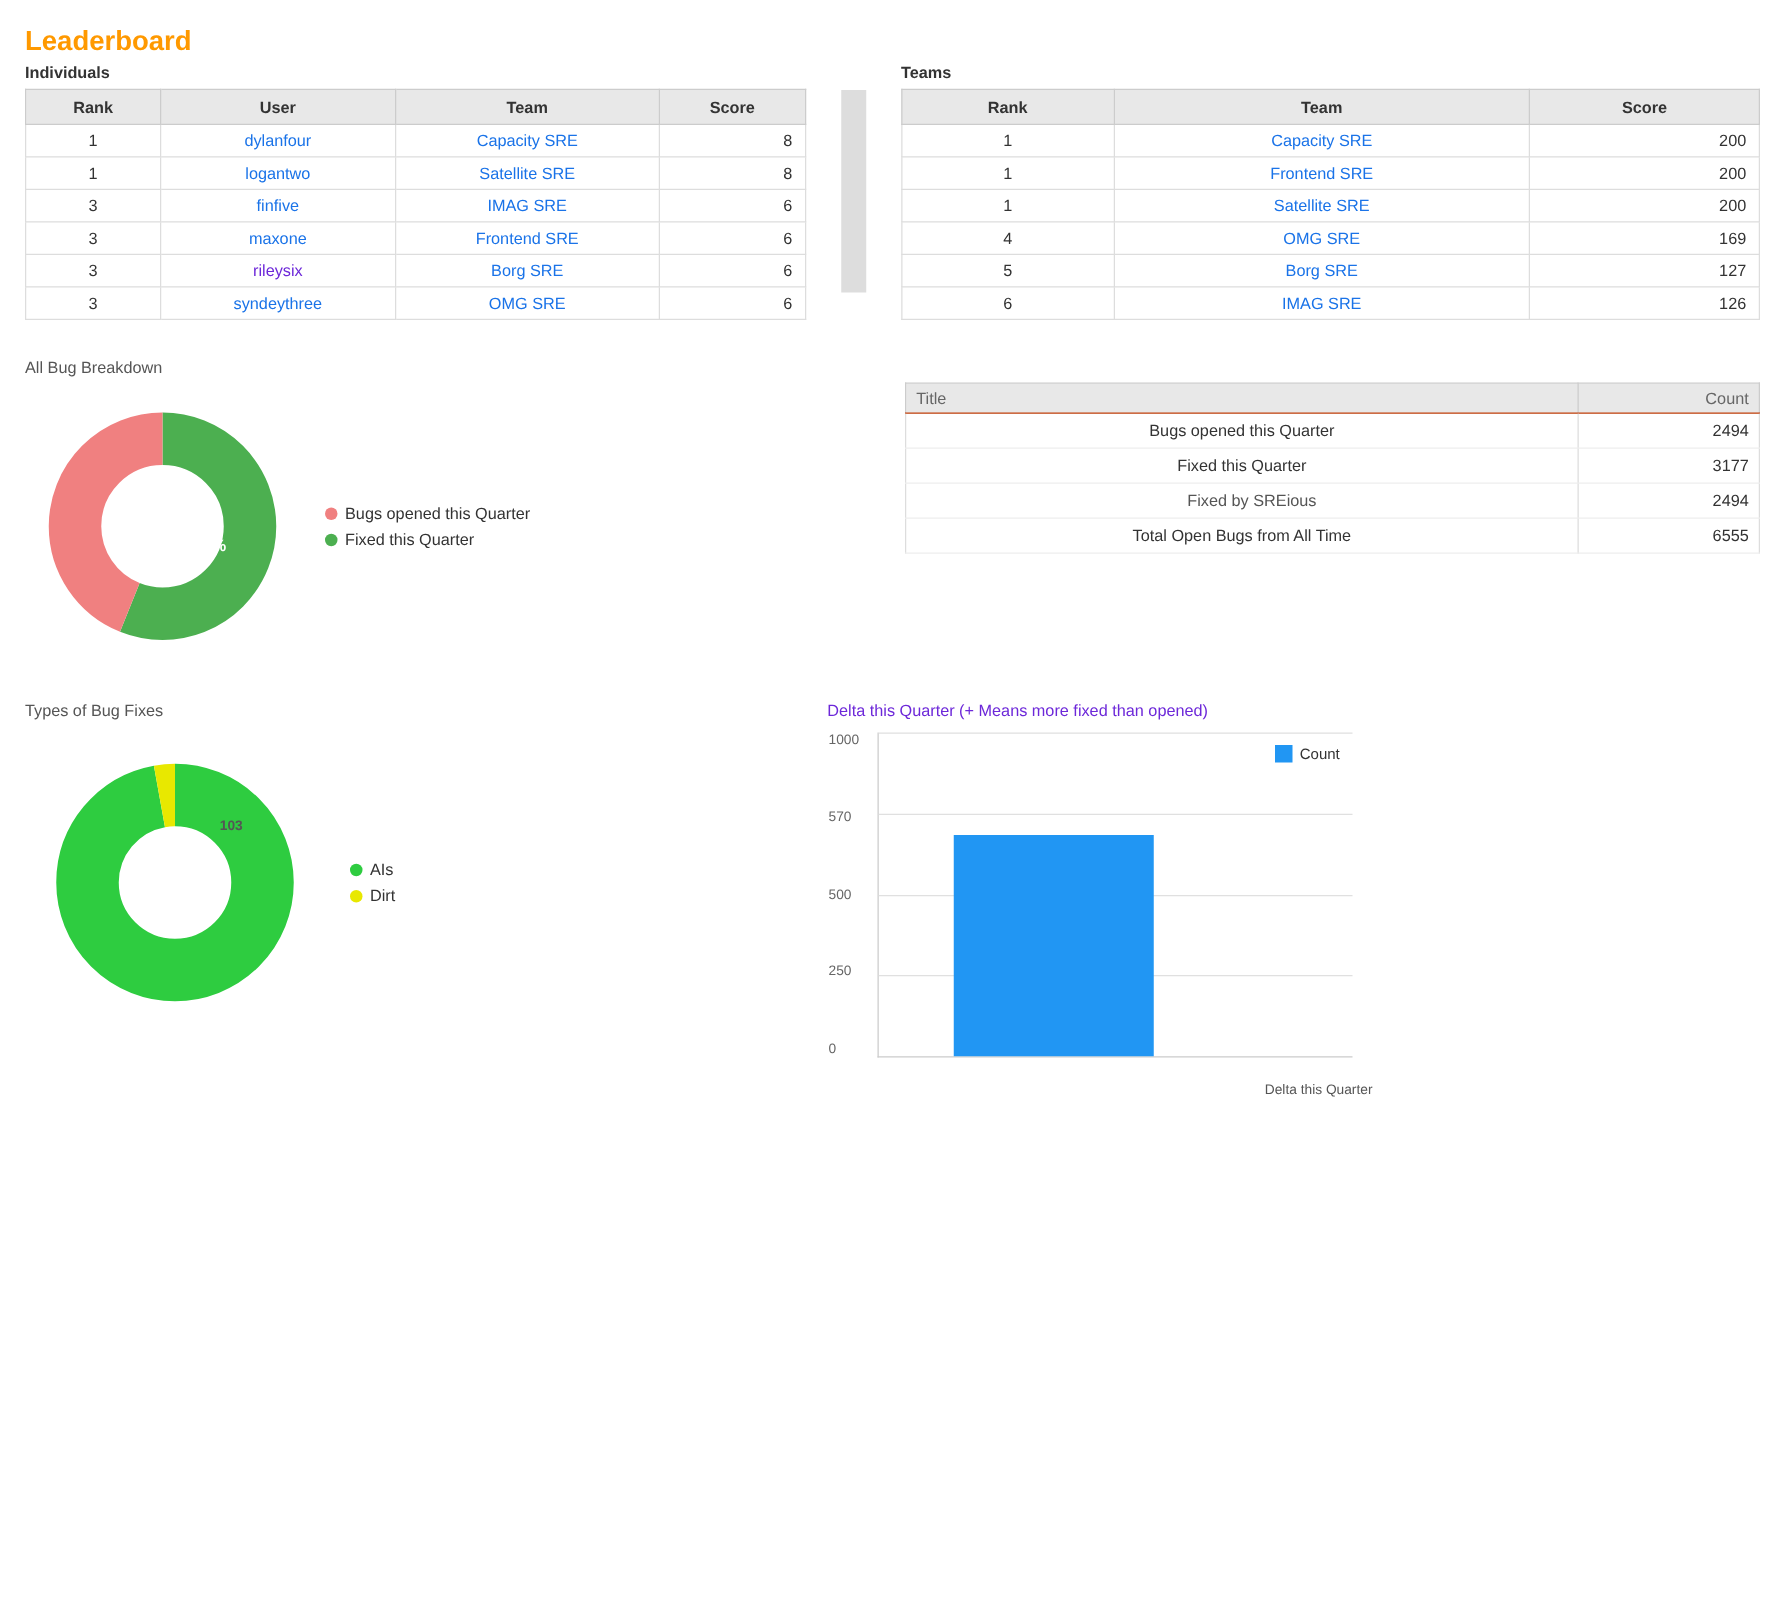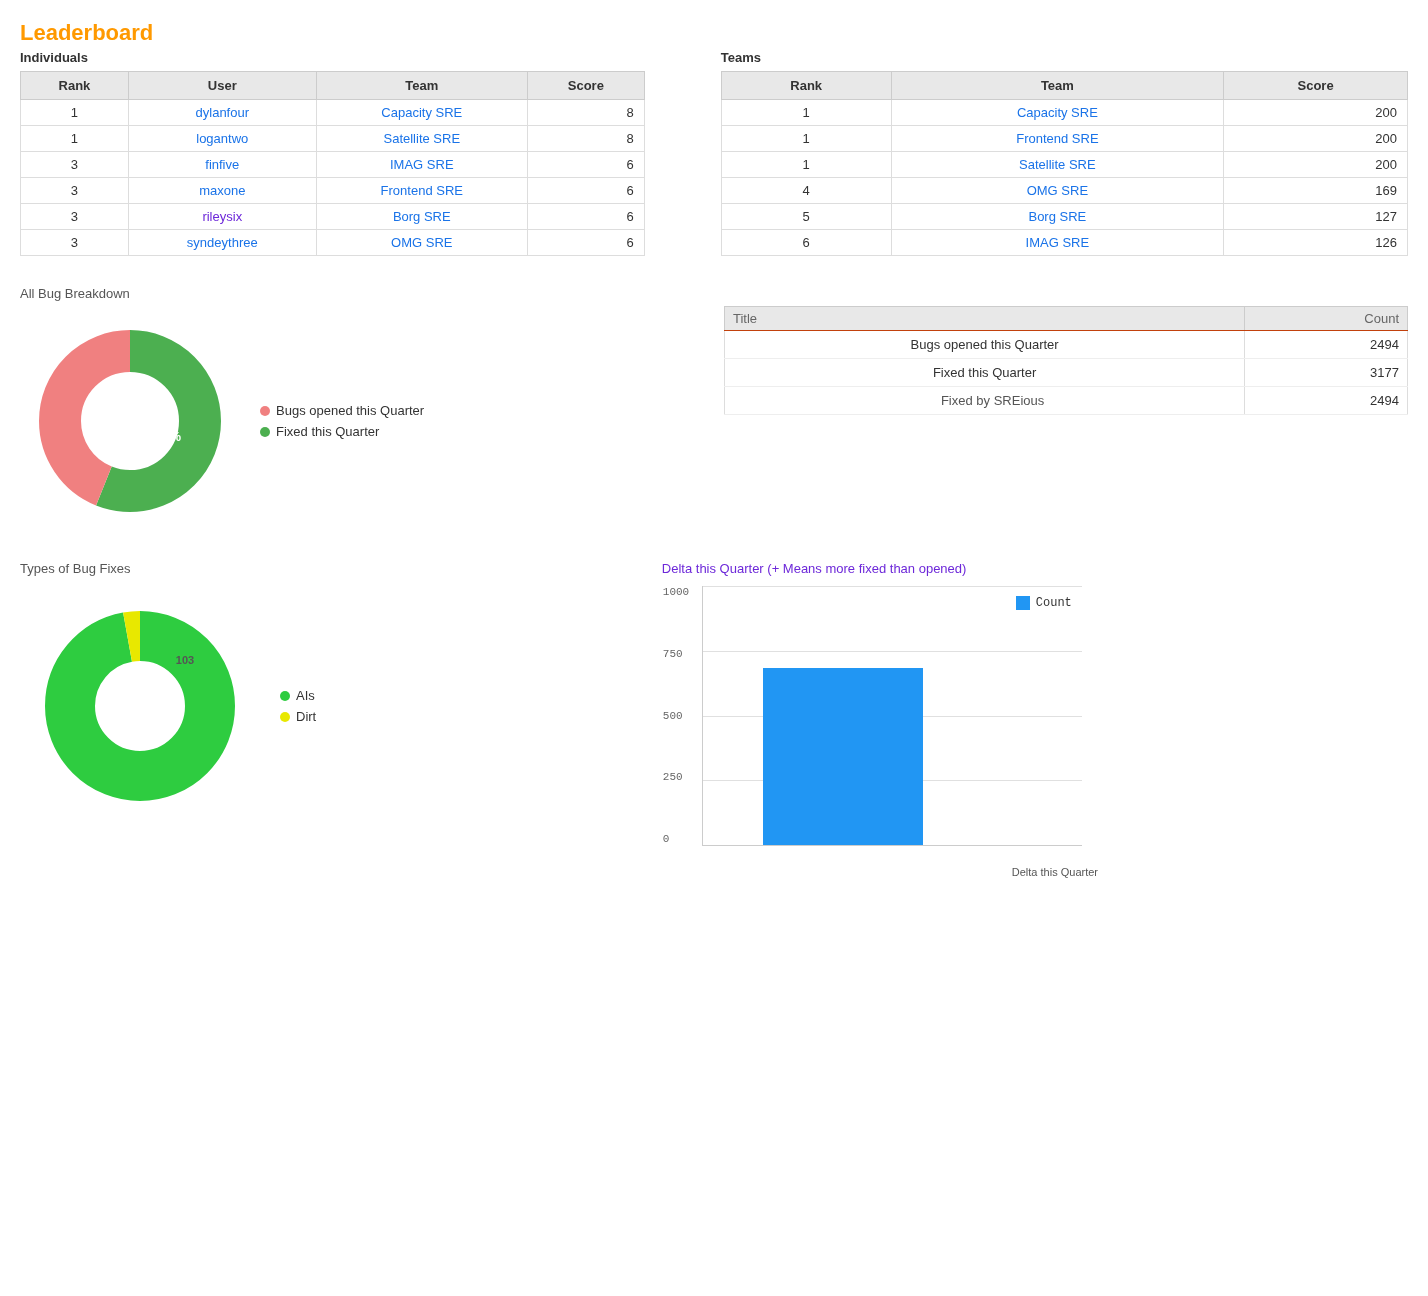--- a/index.html
+++ b/index.html
@@ -1,21 +1,21 @@
 <!DOCTYPE html>
 <html><head>
   <meta charset="utf-8">
   <style>
     * { box-sizing: border-box; margin: 0; padding: 0; }
     body { font-family: Arial, sans-serif; background: #fff; color: #333; font-size: 13px; padding: 20px; }
 
     h1.leaderboard-title { color: #f90; font-size: 22px; font-weight: bold; margin-bottom: 4px; }
     .section-label { font-weight: bold; font-size: 13px; margin-bottom: 6px; }
 
-    .top-section { display: flex; gap: 28px; margin-bottom: 30px; align-items: flex-end; }
+    .top-section { display: flex; gap: 28px; margin-bottom: 30px; }
     .individuals-block, .teams-block { flex: 1; }
     .teams-block { flex: 1.1; }
 
     table { border-collapse: collapse; width: 100%; font-size: 13px; }
     th { background: #e8e8e8; border: 1px solid #ccc; padding: 6px 10px; font-weight: bold; text-align: center; }
     td { border: 1px solid #ddd; padding: 5px 10px; text-align: center; }
     td.right { text-align: right; }
     .blue-link { color: #1a73e8; }
 
     .charts-row1 { display: flex; gap: 20px; margin-bottom: 30px; align-items: flex-start; }
@@ -198,20 +198,24 @@
       <td class="right">2494</td>
     </tr>
           <tr>
       <td>Fixed this Quarter</td>
       <td class="right">3177</td>
     </tr>
           <tr>
       <td style="padding-left:24px;color:#555;">Fixed by SREious</td>
       <td class="right">2494</td>
     </tr>
+          <tr>
+      <td>Total Open Bugs from All Time</td>
+      <td class="right">6555</td>
+    </tr>
         </tbody>
     </table>
   </div>
 </div>
 
 <div class="charts-row2">
 
   <div class="chart-section">
     <div class="chart-section-title">Types of Bug Fixes</div>
     <div class="donut-wrapper">
@@ -233,25 +237,25 @@
           <span class="legend-dot" style="background:#e8e800;"></span>
           <span>Dirt</span>
         </div>
       </div>
     </div>
   </div>
 
   <div class="bar-chart-area">
     <div class="bar-chart-title">Delta this Quarter (+ Means more fixed than opened)</div>
     <div style="position:relative;">
-      <div class="bar-chart-container" style="height:260px; width:380px;font-family:Liberation Mono, monospace;">
+      <div class="bar-chart-container" style="height:260px; width:380px;">
 
         <div class="y-axis-labels">
           <span class="y-label">1000</span>
-          <span class="y-label">750</span>
+          <span class="y-label">570</span>
           <span class="y-label">500</span>
           <span class="y-label">250</span>
           <span class="y-label">0</span>
         </div>
 
         <div class="grid-line" style="top:0%;"></div>
         <div class="grid-line" style="top:25%;"></div>
         <div class="grid-line" style="top:50%;"></div>
         <div class="grid-line" style="top:75%;"></div>
 

